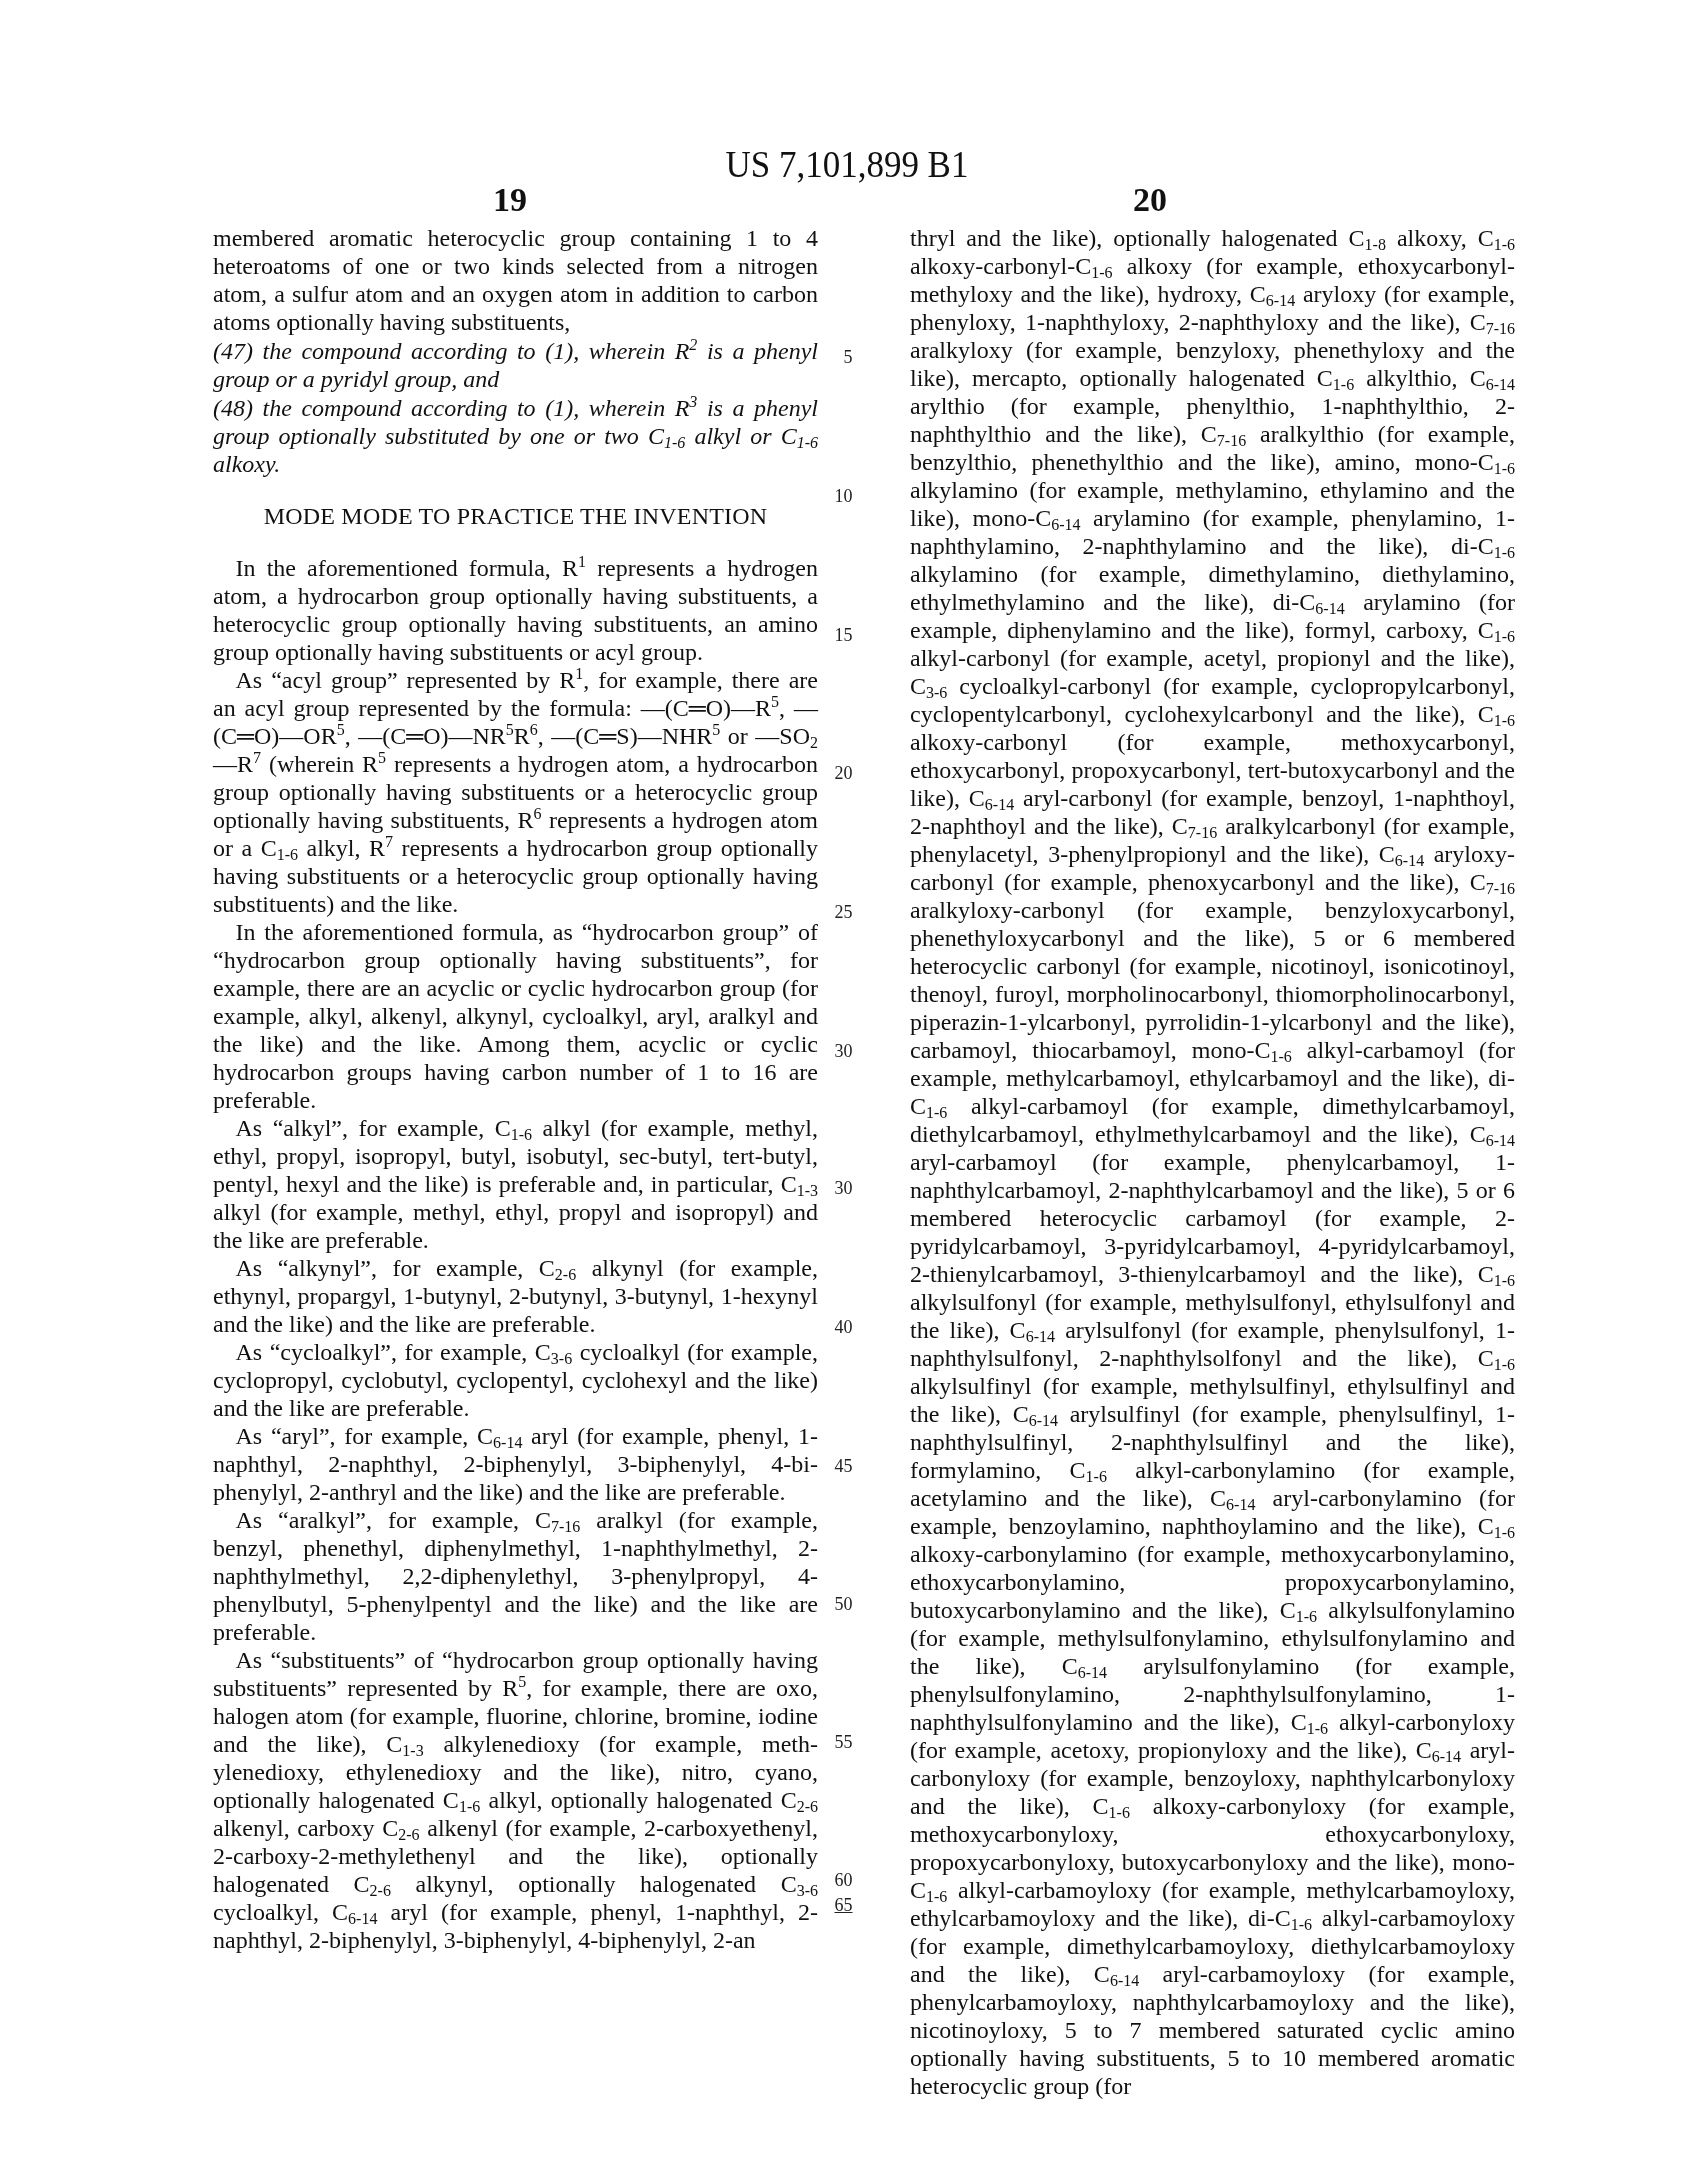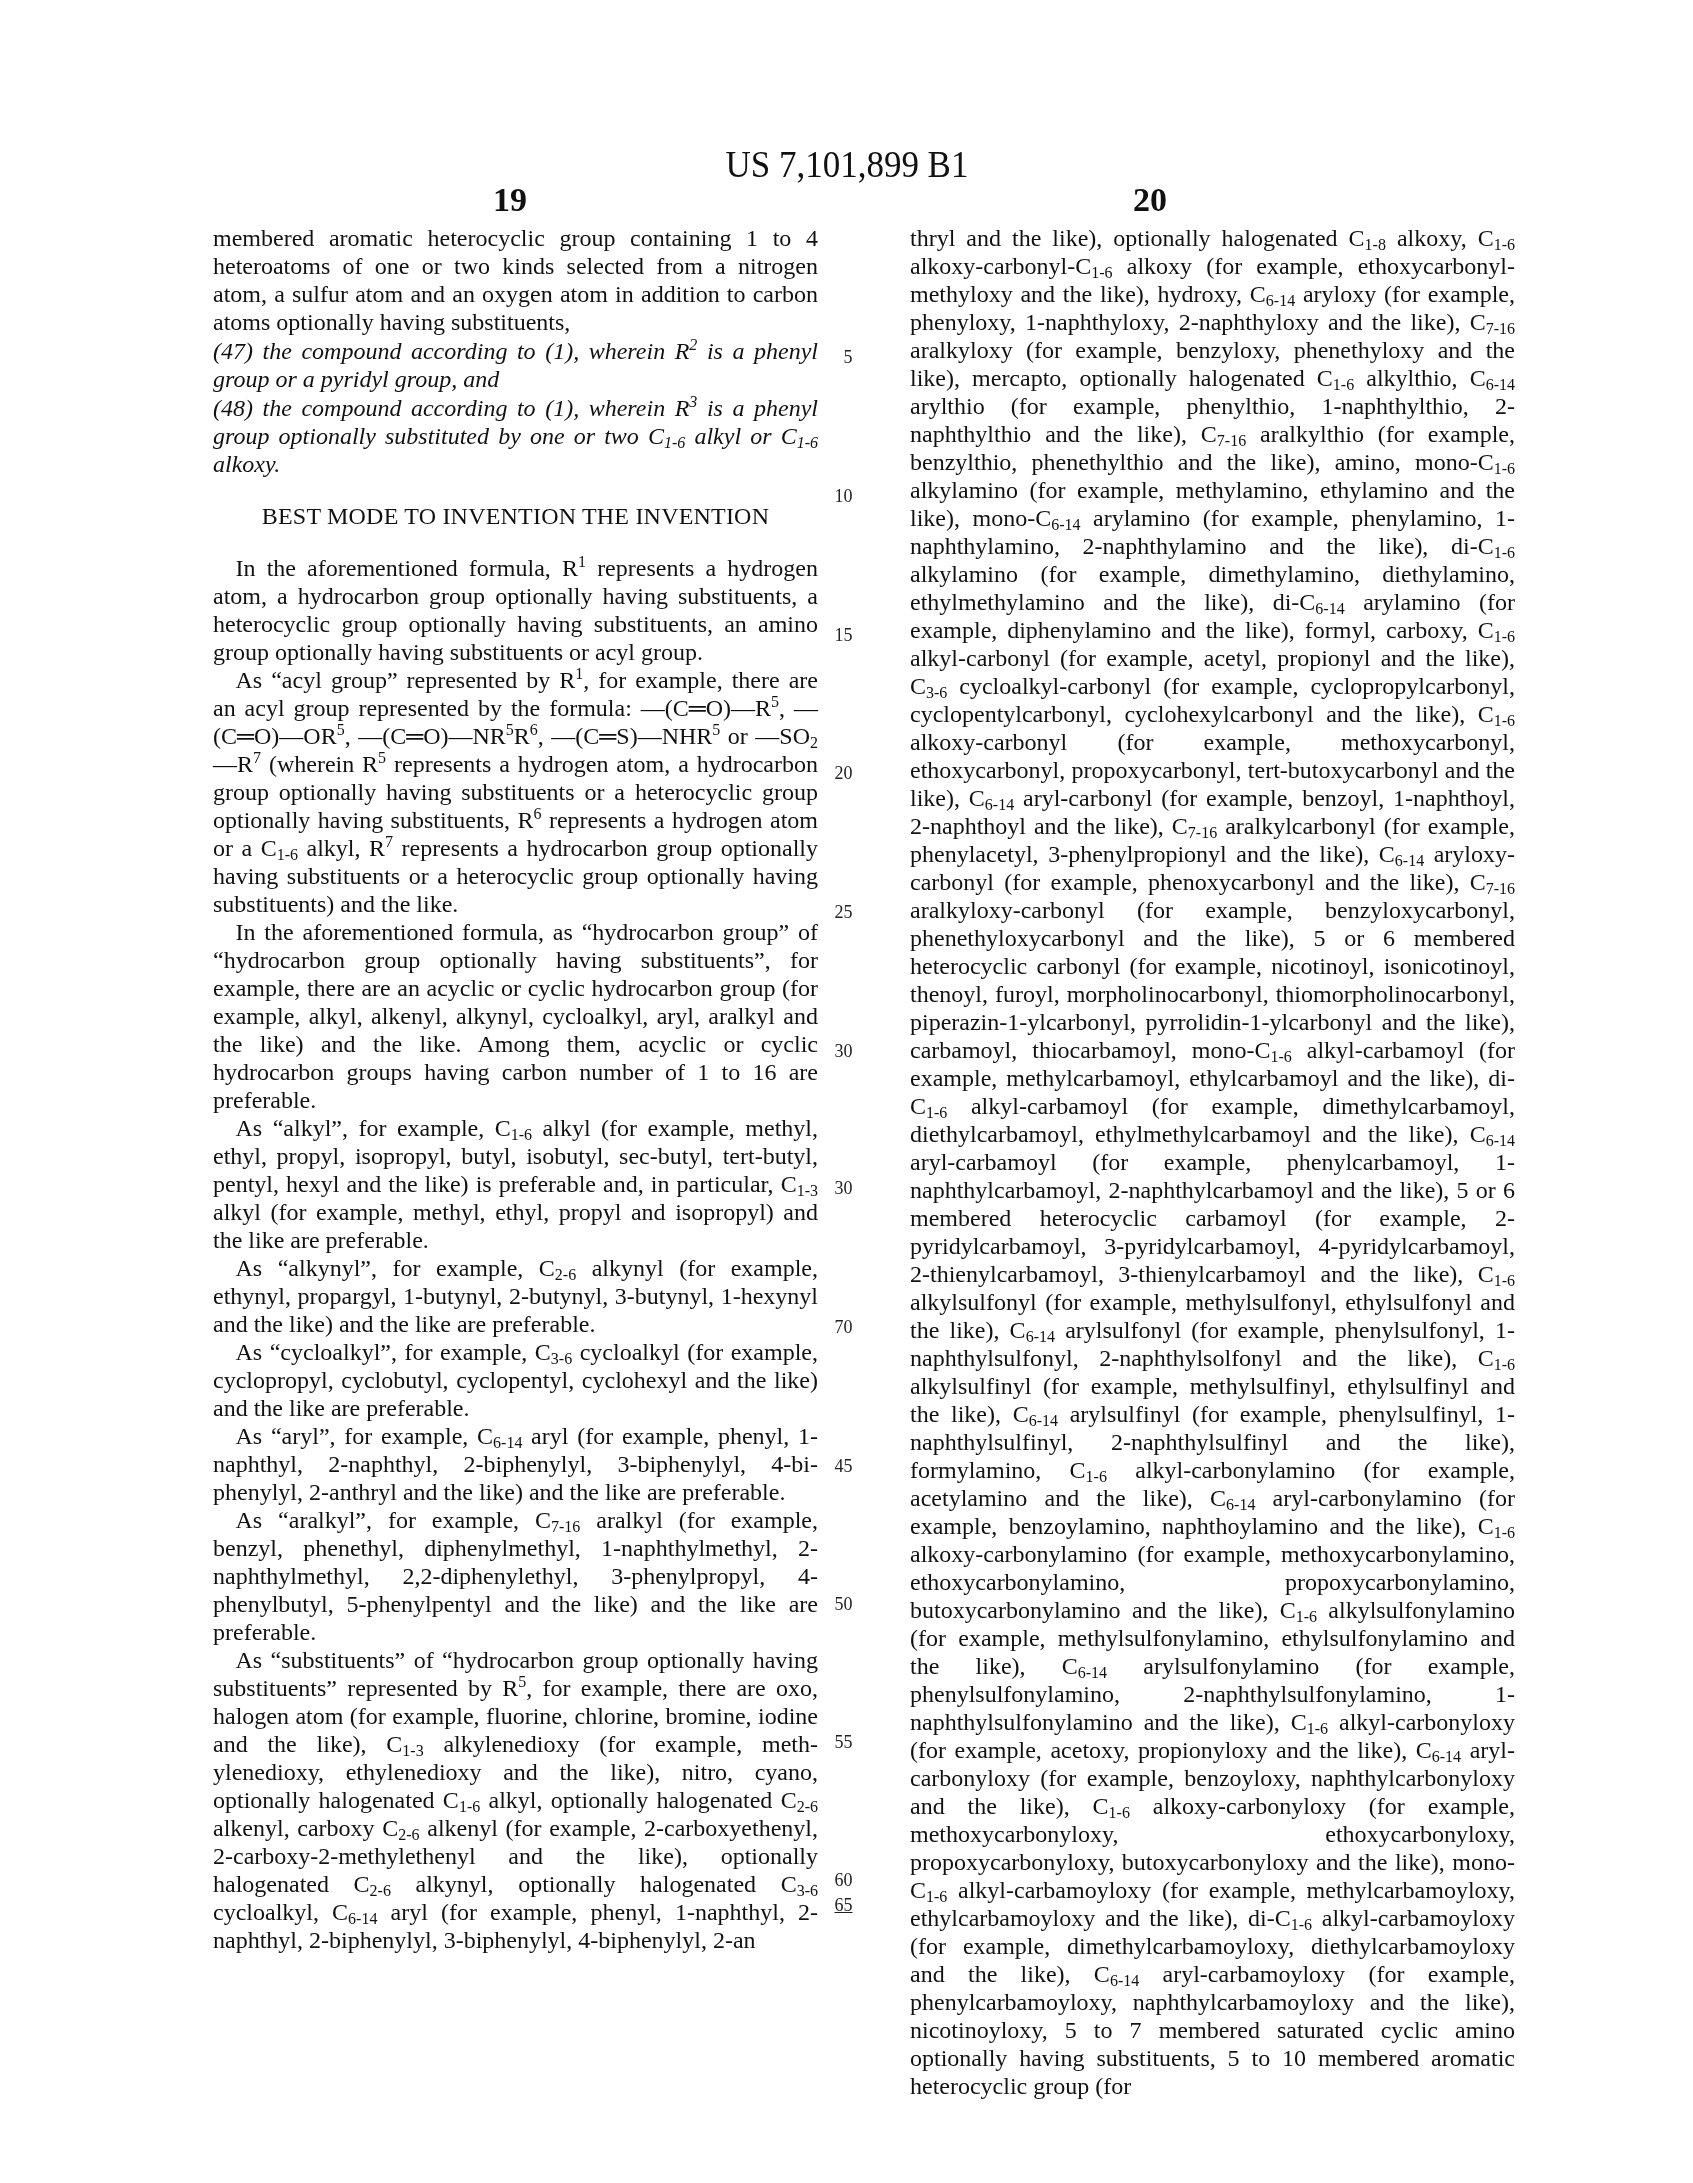--- a/index.html
+++ b/index.html
@@ -25,21 +25,21 @@
 <body>
 
 <div class="hdr">US 7,101,899 B1</div>
 <div class="pgno left">19</div>
 <div class="pgno right">20</div>
 
 <div class="col left">
     <p>membered aromatic heterocyclic group containing 1 to 4 heteroatoms of one or two kinds selected from a nitrogen atom, a sulfur atom and an oxygen atom in addition to carbon atoms optionally having substituents,</p>
     <p class="gap">(47) the compound according to (1), wherein R<sup>2</sup> is a phenyl group or a pyridyl group, and</p>
     <p class="gap">(48) the compound according to (1), wherein R<sup>3</sup> is a phenyl group optionally substituted by one or two C<sub>1-6</sub> alkyl or C<sub>1-6</sub> alkoxy.</p>
-    <h2>BEST MODE TO INVENTION THE INVENTION</h2>
+    <h2>MODE MODE TO PRACTICE THE INVENTION</h2>
     <p class="indent">In the aforementioned formula, R<sup>1</sup> represents a hydrogen atom, a hydrocarbon group optionally having substituents, a heterocyclic group optionally having substituents, an amino group optionally having substituents or acyl group.</p>
     <p class="indent">As “acyl group” represented by R<sup>1</sup>, for example, there are an acyl group represented by the formula: —(C═O)—R<sup>5</sup>, —(C═O)—OR<sup>5</sup>, —(C═O)—NR<sup>5</sup>R<sup>6</sup>, —(C═S)—NHR<sup>5</sup> or —SO<sub>2</sub>—R<sup>7</sup> (wherein R<sup>5</sup> represents a hydrogen atom, a hydrocarbon group optionally having substituents or a het­erocyclic group optionally having substituents, R<sup>6</sup> repre­sents a hydrogen atom or a C<sub>1-6</sub> alkyl, R<sup>7</sup> represents a hydrocarbon group optionally having substituents or a het­erocyclic group optionally having substituents) and the like.</p>
     <p class="indent">In the aforementioned formula, as “hydrocarbon group” of “hydrocarbon group optionally having substituents”, for example, there are an acyclic or cyclic hydrocarbon group (for example, alkyl, alkenyl, alkynyl, cycloalkyl, aryl, aralkyl and the like) and the like. Among them, acyclic or cyclic hydrocarbon groups having carbon number of 1 to 16 are preferable.</p>
     <p class="indent">As “alkyl”, for example, C<sub>1-6</sub> alkyl (for example, methyl, ethyl, propyl, isopropyl, butyl, isobutyl, sec-butyl, tert-butyl, pentyl, hexyl and the like) is preferable and, in particular, C<sub>1-3</sub> alkyl (for example, methyl, ethyl, propyl and isopropyl) and the like are preferable.</p>
     <p class="indent">As “alkynyl”, for example, C<sub>2-6</sub> alkynyl (for example, ethynyl, propargyl, 1-butynyl, 2-butynyl, 3-butynyl, 1-hexy­nyl and the like) and the like are preferable.</p>
     <p class="indent">As “cycloalkyl”, for example, C<sub>3-6</sub> cycloalkyl (for example, cyclopropyl, cyclobutyl, cyclopentyl, cyclohexyl and the like) and the like are preferable.</p>
     <p class="indent">As “aryl”, for example, C<sub>6-14</sub> aryl (for example, phenyl, 1-naphthyl, 2-naphthyl, 2-biphenylyl, 3-biphenylyl, 4-bi­phenylyl, 2-anthryl and the like) and the like are preferable.</p>
     <p class="indent">As “aralkyl”, for example, C<sub>7-16</sub> aralkyl (for example, benzyl, phenethyl, diphenylmethyl, 1-naphthylmethyl, 2-naphthylmethyl, 2,2-diphenylethyl, 3-phenylpropyl, 4-phenylbutyl, 5-phenylpentyl and the like) and the like are preferable.</p>
     <p class="indent">As “substituents” of “hydrocarbon group optionally hav­ing substituents” represented by R<sup>5</sup>, for example, there are oxo, halogen atom (for example, fluorine, chlorine, bromine, iodine and the like), C<sub>1-3</sub> alkylenedioxy (for example, meth­ylenedioxy, ethylenedioxy and the like), nitro, cyano, optionally halogenated C<sub>1-6</sub> alkyl, optionally halogenated C<sub>2-6</sub> alkenyl, carboxy C<sub>2-6</sub> alkenyl (for example, 2-carboxy­ethenyl, 2-carboxy-2-methylethenyl and the like), optionally halogenated C<sub>2-6</sub> alkynyl, optionally halogenated C<sub>3-6</sub> cycloalkyl, C<sub>6-14</sub> aryl (for example, phenyl, 1-naphthyl, 2-naphthyl, 2-biphenylyl, 3-biphenylyl, 4-biphenylyl, 2-an­</p>
   </div>
@@ -48,20 +48,20 @@
   </div>
 
 <div id="line-numbers">
     <div class="ln" style="top: 347px;">5</div>
     <div class="ln" style="top: 486px;">10</div>
     <div class="ln" style="top: 625px;">15</div>
     <div class="ln" style="top: 763px;">20</div>
     <div class="ln" style="top: 902px;">25</div>
     <div class="ln" style="top: 1041px;">30</div>
     <div class="ln" style="top: 1178px;">30</div>
-    <div class="ln" style="top: 1317px;">70</div>
+    <div class="ln" style="top: 1317px;">40</div>
     <div class="ln" style="top: 1456px;">45</div>
     <div class="ln" style="top: 1594px;">50</div>
     <div class="ln" style="top: 1732px;">55</div>
     <div class="ln" style="top: 1870px;">60</div>
     <div class="ln" style="top: 1895px; text-decoration: underline;">65</div>
   </div>
 
 
 </body></html>

